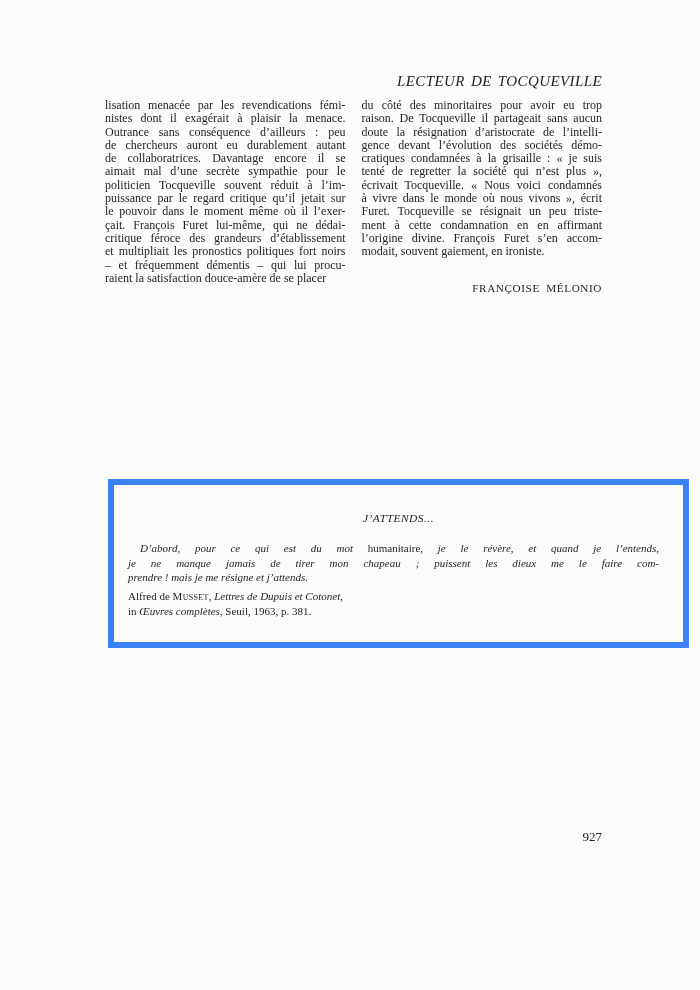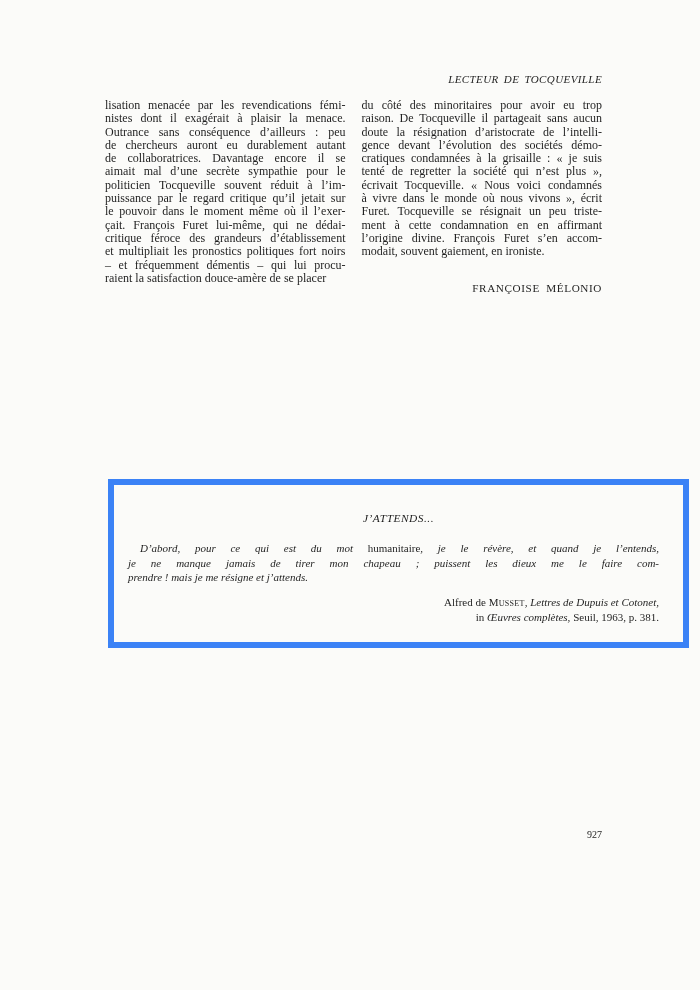--- a/index.html
+++ b/index.html
@@ -11,21 +11,21 @@
     width:700px; height:990px;
     background:#fbfbf9;
     color:#1f1f1f;
     overflow:hidden;
   }
 
   .running-head {
     position:absolute;
     top:73px; right:98px;
     font-style:italic;
-    font-size:11px;
+    font-size:15px;
     letter-spacing:0.4px;
     word-spacing:2px;
   }
 
   .columns {
     position:absolute;
     left:105px; top:99px;
     width:497px;
     display:flex;
     gap:16px;
@@ -73,32 +73,32 @@
   }
   .quote-body .qline {
     text-align:justify;
     text-align-last:justify;
   }
   .quote-body .qline.first { padding-left:12px; }
   .quote-body .qline:last-child { text-align-last:left; }
   .roman { font-style:normal; }
 
   .attribution {
-    margin:10px 24px 0 14px;
-    text-align:right;
+    margin:4px 24px 0 14px;
+    text-align:left;
     font-size:11px;
     line-height:15px;
   }
   .smallcaps { font-variant:small-caps; letter-spacing:0.3px; }
   .attr-italic { font-style:italic; }
 
   .page-number {
     position:absolute;
     top:829px; right:98px;
-    font-size:10px;
+    font-size:13px;
   }
 </style>
 </head>
 <body>
 
 <div class="page">
 
   <div class="running-head">LECTEUR DE TOCQUEVILLE</div>
 
   <div class="columns">

